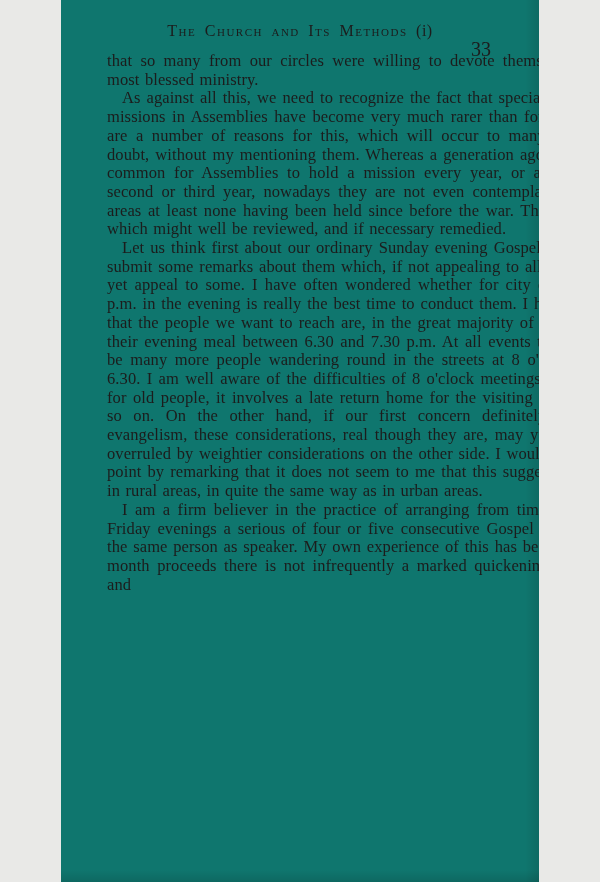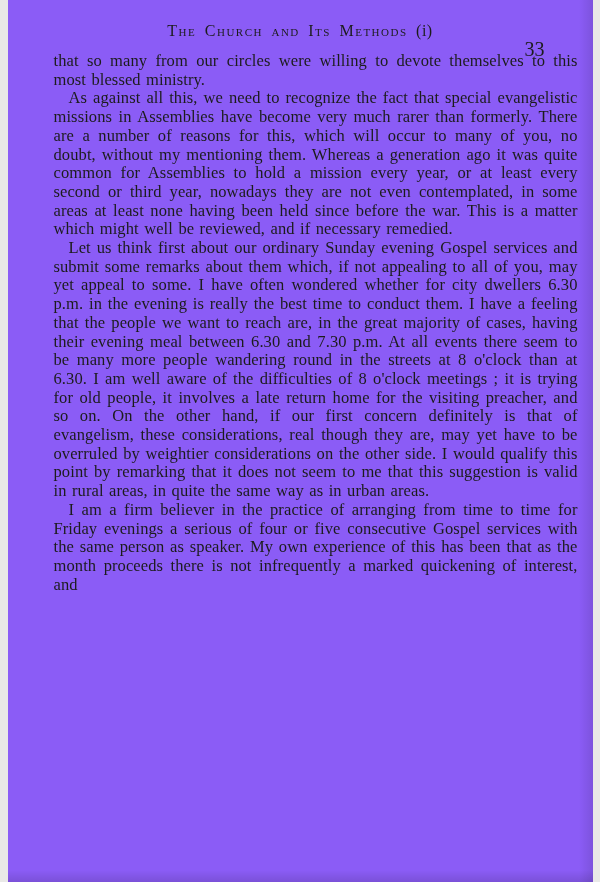--- a/index.html
+++ b/index.html
@@ -2,24 +2,24 @@
 <html><head>
 <meta charset="utf-8">
 <style>
   html, body {
     margin: 0;
     padding: 0;
     background: #e9e9e7;
   }
   .page {
     position: relative;
-    width: 585px;
+    width: 478px;
     height: 882px;
     margin: 0 auto;
-    background: #8b5cf6;
+    background: #0f766e;
     overflow: hidden;
     font-family: "Liberation Serif", "DejaVu Serif", serif;
     color: #1c1c1c;
   }
   .scan-edge-right {
     position: absolute;
     top: 0;
     right: 0;
     width: 14px;
     height: 100%;

